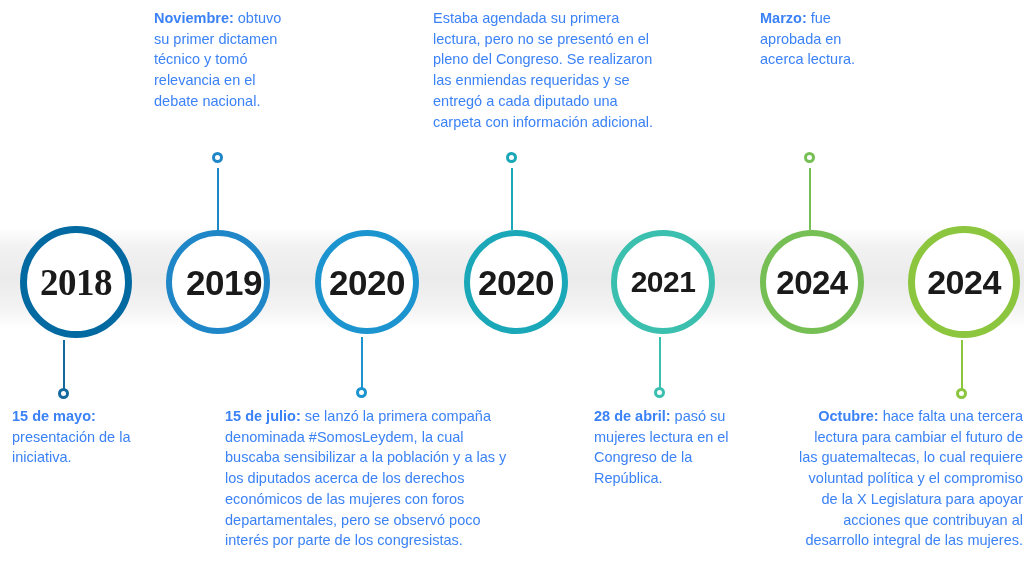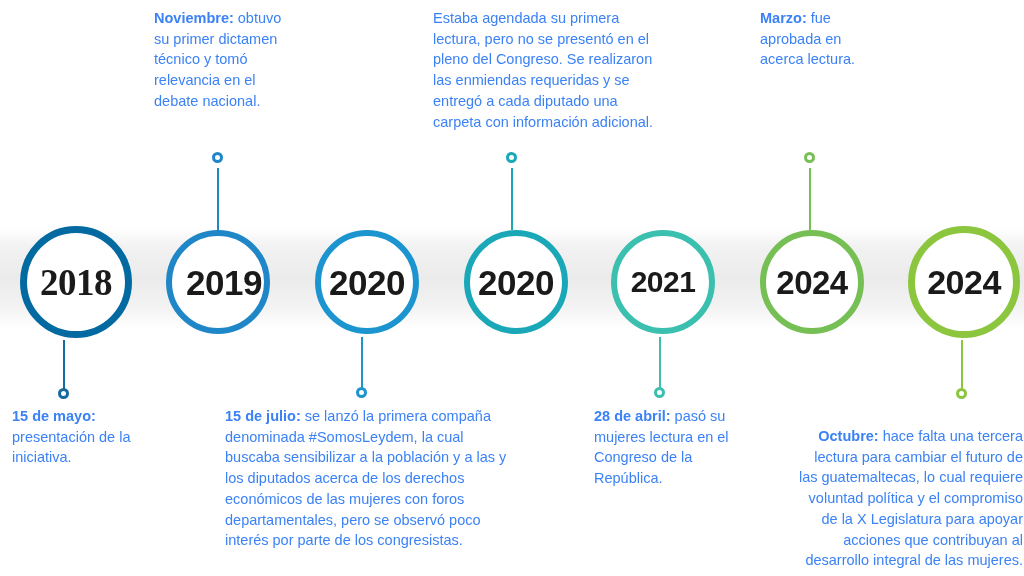--- a/index.html
+++ b/index.html
@@ -128,17 +128,17 @@
   <div class="dot" style="left:804px; top:152px; border-color:#76bf54;"></div>
   <div class="note up" style="left:760px; top:8px; width:115px;">
     <b>Marzo:</b><span> fue aprobada en acerca lectura.</span>
   </div>
 
   <div class="node" style="left:908px; top:226px; width:112px; height:112px; border:7px solid #8cc63f;">
     <span style="font-size:34px;">2024</span>
   </div>
   <div class="stem" style="left:961px; top:340px; height:50px; background:#8cc63f;"></div>
   <div class="dot" style="left:956px; top:388px; border-color:#8cc63f;"></div>
-  <div class="note down" style="left:795px; top:426px; width:228px; text-align:right;">
+  <div class="note down" style="left:795px; top:406px; width:228px; text-align:right;">
     <b>Octubre:</b><span> hace falta una tercera lectura para cambiar el futuro de las guatemaltecas, lo cual requiere voluntad política y el compromiso de la X Legislatura para apoyar acciones que contribuyan al desarrollo integral de las mujeres.</span>
   </div>
 
 </div>
 
 </body></html>

